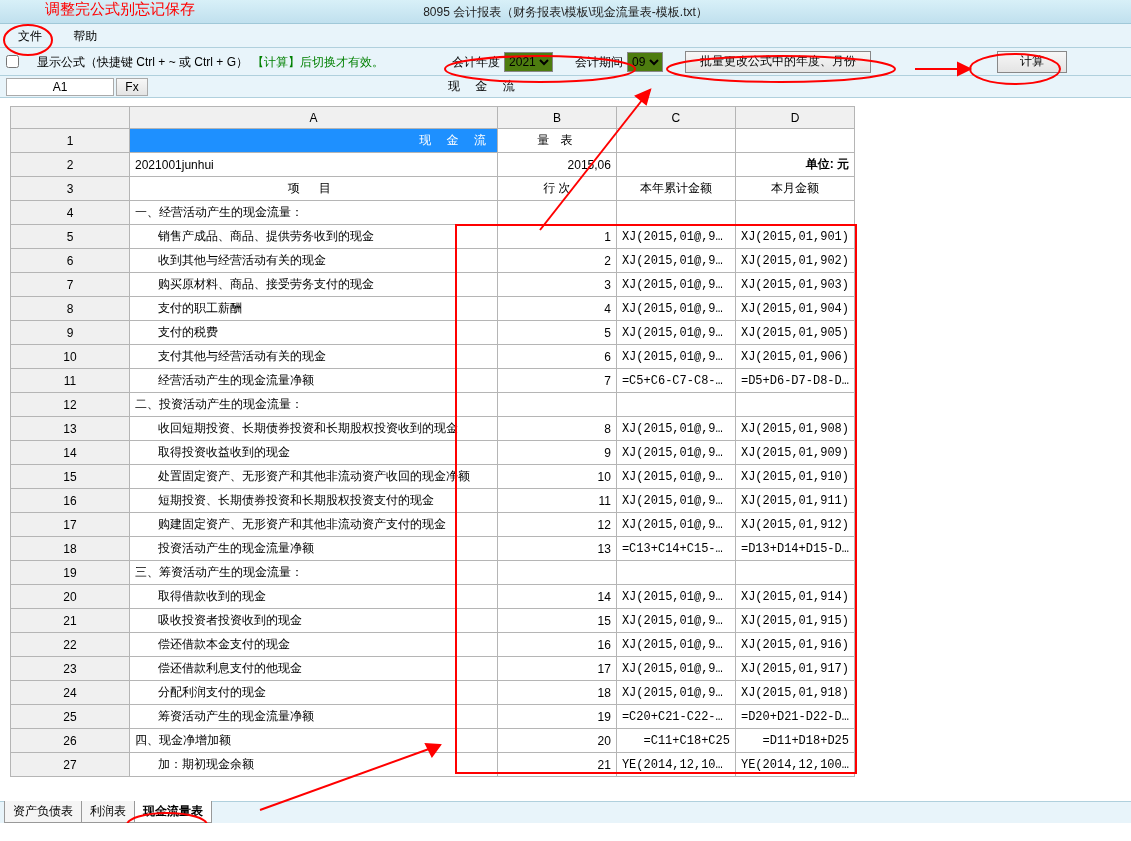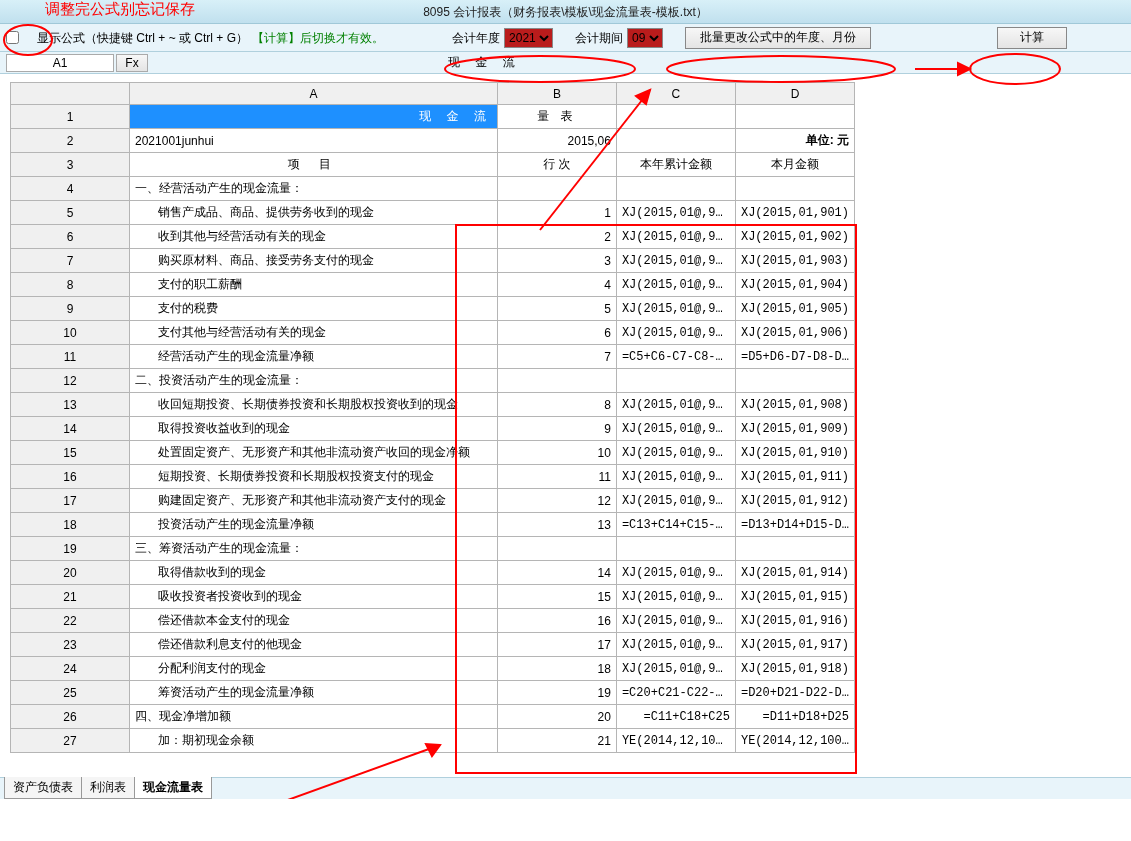--- a/index.html
+++ b/index.html
@@ -4,21 +4,21 @@
 <style>
   * { box-sizing: border-box; margin: 0; padding: 0; }
   body { font-family: "Microsoft YaHei", SimSun, Arial, sans-serif; font-size: 12px; background: #fff; width: 1131px; }
   .titlebar { background: linear-gradient(#d8f0f8,#c0e0ee); height: 24px; line-height: 24px; text-align: center; color: #222; position: relative; border-bottom: 1px solid #a0c8d8; }
   .annot-top { position: absolute; left: 45px; top: 0; color: #ff0000; font-size: 15px; font-family: SimSun; }
   .menubar { background: #e8f4fa; height: 24px; line-height: 24px; padding-left: 4px; border-bottom: 1px solid #b0d0dd; }
   .menuitem { display: inline-block; padding: 0 14px; cursor: default; }
   .toolbar { background: #e8f4fa; height: 28px; line-height: 28px; padding-left: 6px; border-bottom: 1px solid #b0d0dd; display: flex; align-items: center; gap: 4px; }
   .chk { display:inline-flex; align-items:center; gap:18px; }
   .hint-green { color: #008000; }
-  .sel { background: #b91c1c; border: 1px solid #888; height: 20px; font-size: 12px; }
+  .sel { background: #4d7c0f; border: 1px solid #888; height: 20px; font-size: 12px; }
   .btn { background: linear-gradient(#f7f7f7,#e4e4e4); border: 1px solid #888; height: 22px; padding: 0 14px; font-size: 12px; }
   .fxbar { background: #e8f4fa; height: 22px; display: flex; align-items: center; border-bottom: 1px solid #b0d0dd; }
   .cellname { width: 108px; text-align: center; border: 1px solid #aaa; background:#fff; height:18px; line-height:16px; margin-left:6px;}
   .fxbtn { width: 32px; text-align:center; border:1px solid #aaa; background:linear-gradient(#f7f7f7,#e4e4e4); height:18px; line-height:16px; margin-left:2px;}
   .fxval { flex:1; padding-left:300px; letter-spacing: 6px; }
   .gridwrap { padding: 8px 10px 4px 10px; }
   table.grid { border-collapse: collapse; width: 845px; background:#fff; }
   table.grid th, table.grid td { border: 1px solid #b5b5b5; padding: 3px 5px; height: 22px; white-space: nowrap; overflow:hidden; text-overflow:ellipsis; max-width:0; }
   table.grid th { background: #f0f0f0; font-weight: normal; text-align:center; }
   .rowhdr { background:#f0f0f0; text-align:center; width:34px; }
@@ -36,20 +36,24 @@
 </style>
 </head>
 <body>
 <div class="pagewrap">
 
 <div class="titlebar">
   <span>8095 会计报表（财务报表\模板\现金流量表-模板.txt）</span>
 </div>
 <div class="annot-top">调整完公式别忘记保存</div>
 
+<div class="menubar">
+  <span class="menuitem">文件</span>
+  <span class="menuitem">帮助</span>
+</div>
 
 <div class="toolbar">
   <label class="chk">
     <input type="checkbox" style="">
     <span>显示公式（快捷键 Ctrl + ~ 或 Ctrl + G）</span>
   </label>
   <span class="hint-green">【计算】后切换才有效。</span>
   <span style="width:60px"></span>
   <span>会计年度</span>
   <select class="sel"><option>2021</option></select>

